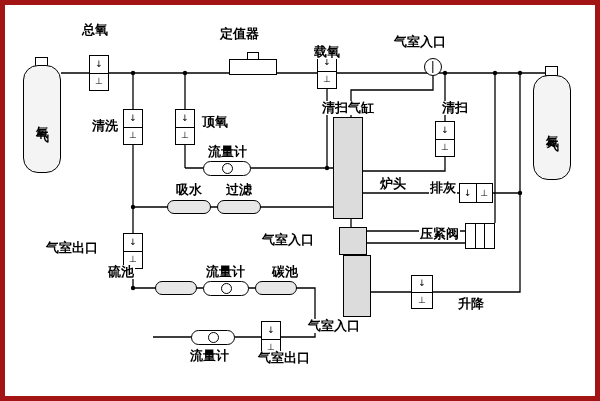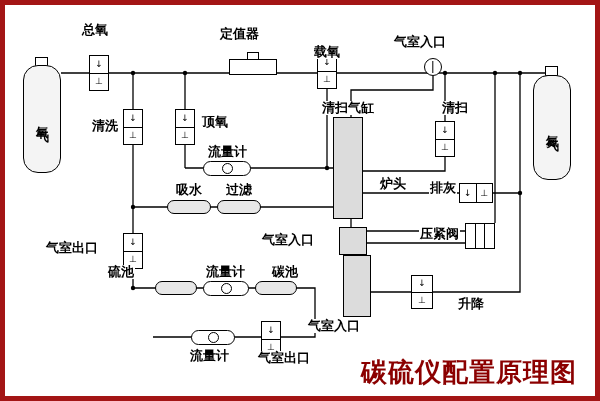--- a/index.html
+++ b/index.html
@@ -162,15 +162,14 @@
   <div class="lbl" style="left:256px;top:228px">气室入口</div>
   <div class="lbl" style="left:40px;top:236px">气室出口</div>
   <div class="lbl" style="left:102px;top:260px">硫池</div>
   <div class="lbl" style="left:200px;top:260px">流量计</div>
   <div class="lbl" style="left:266px;top:260px">碳池</div>
   <div class="lbl" style="left:452px;top:292px">升降</div>
   <div class="lbl" style="left:302px;top:314px">气室入口</div>
   <div class="lbl" style="left:184px;top:344px">流量计</div>
   <div class="lbl" style="left:252px;top:346px">气室出口</div>
 
-  <div id="title">碳硫仪配置原理图</div>
 
 </div>
 
 </body></html>

